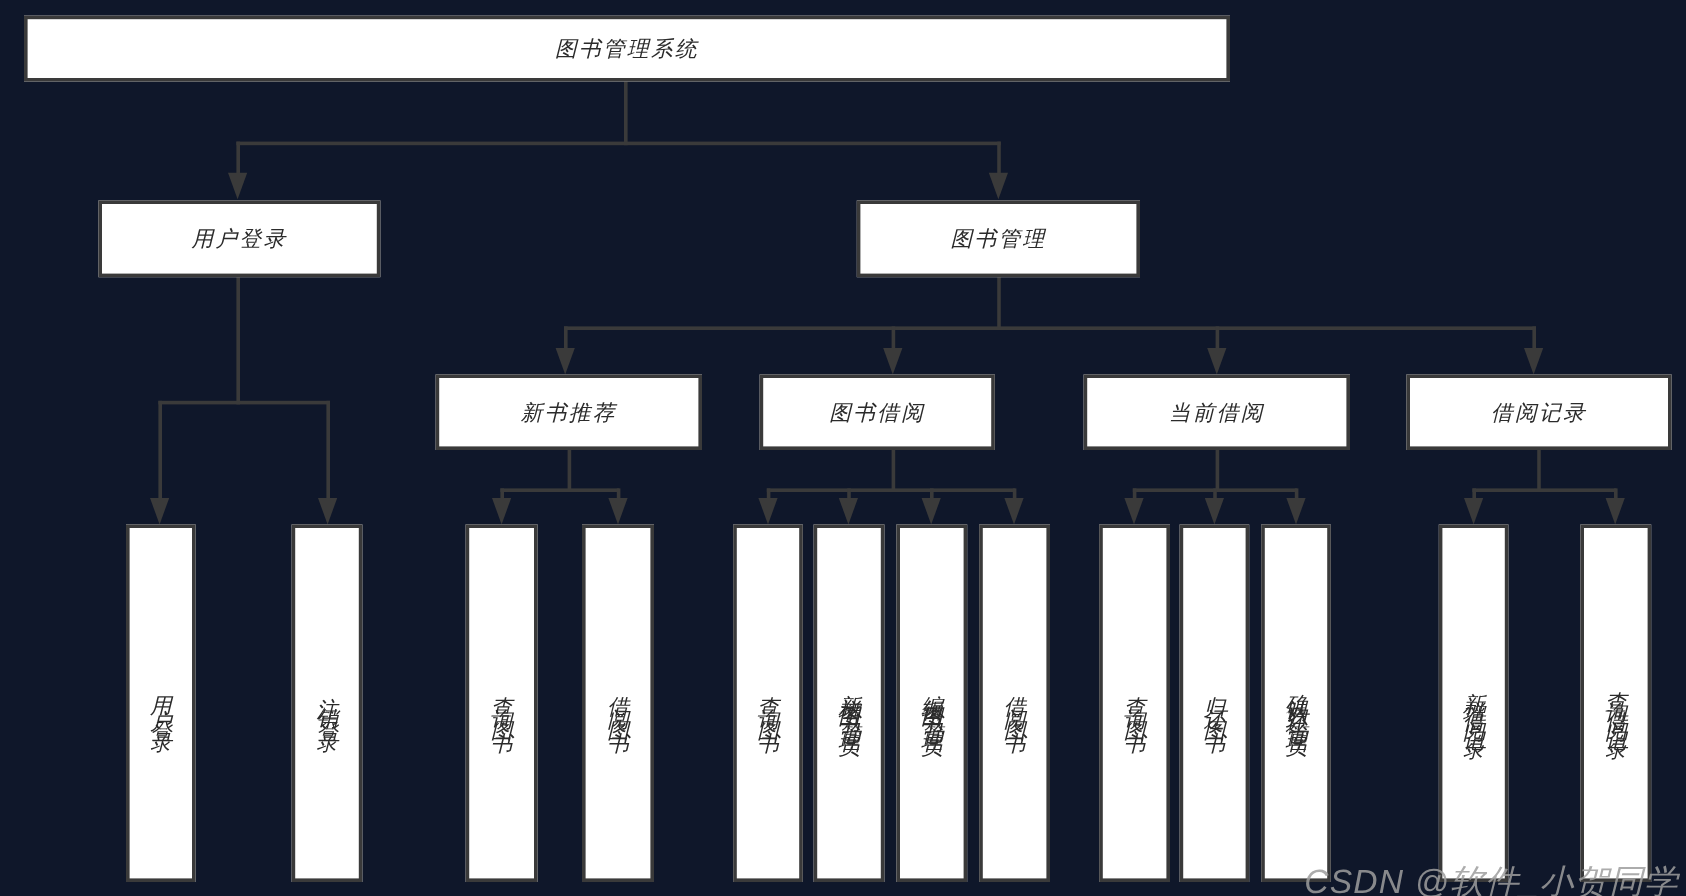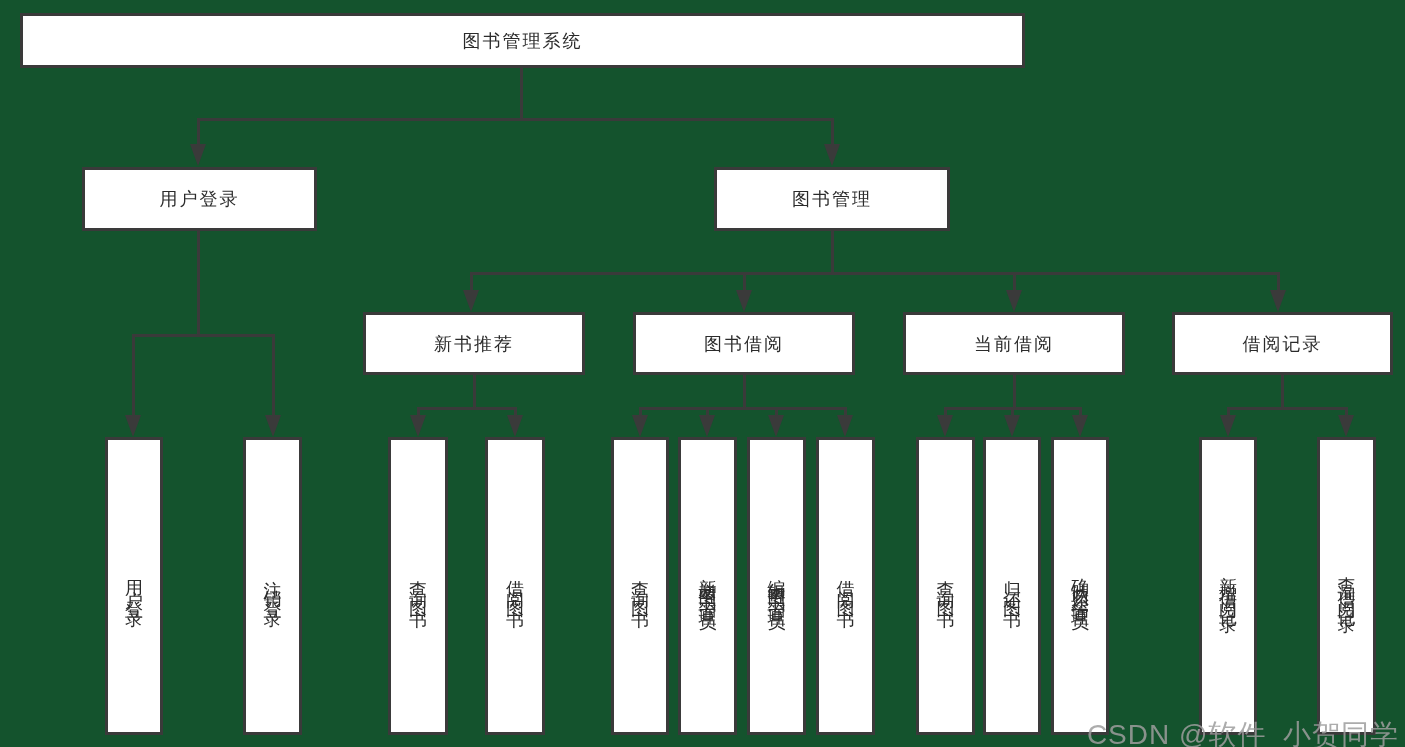--- a/index.html
+++ b/index.html
@@ -1,18 +1,18 @@
 <!DOCTYPE html>
 <html><head>
 <meta charset="utf-8">
 <style>
   html,body{margin:0;padding:0;background:#ffffff;}
   .canvas{
-    position:relative;width:1405px;height:747px;background:#14532d;overflow:hidden;
-    font-family:"Liberation Sans","DejaVu Sans",sans-serif;color:#2b2b2b;
+    position:relative;width:1405px;height:747px;background:#0f172a;overflow:hidden;
+    font-family:"Liberation Sans","DejaVu Sans",sans-serif;color:#2b2b2b;font-style:italic;
   }
   .box{
     position:absolute;box-sizing:border-box;border:3px solid #3a3a3a;background:#ffffff;
     display:flex;align-items:center;justify-content:center;
     font-size:18px;letter-spacing:2px;color:#2b2b2b;
   }
   .vbox{
     position:absolute;box-sizing:border-box;border:3px solid #3a3a3a;background:#ffffff;
     display:flex;align-items:center;justify-content:center;
   }
@@ -105,21 +105,21 @@
   <div class="box" style="left:82px;top:167px;width:235px;height:64px">
     <span>用户登录</span>
   </div>
   <div class="box" style="left:363px;top:312px;width:222px;height:63px">
     <span>新书推荐</span>
   </div>
 
   <div class="box" style="left:714px;top:167px;width:236px;height:64px">
     <span>图书管理</span>
   </div>
-  <div class="box" style="left:633px;top:312px;width:222px;height:63px">
+  <div class="box" style="left:633px;top:312px;width:196px;height:63px">
     <span>图书借阅</span>
   </div>
   <div class="box" style="left:1172px;top:312px;width:221px;height:63px">
     <span>借阅记录</span>
   </div>
   <div class="box" style="left:903px;top:312px;width:222px;height:63px">
     <span>当前借阅</span>
   </div>
 
   <div class="vbox" style="left:105px;top:437px;width:58px;height:298px">

